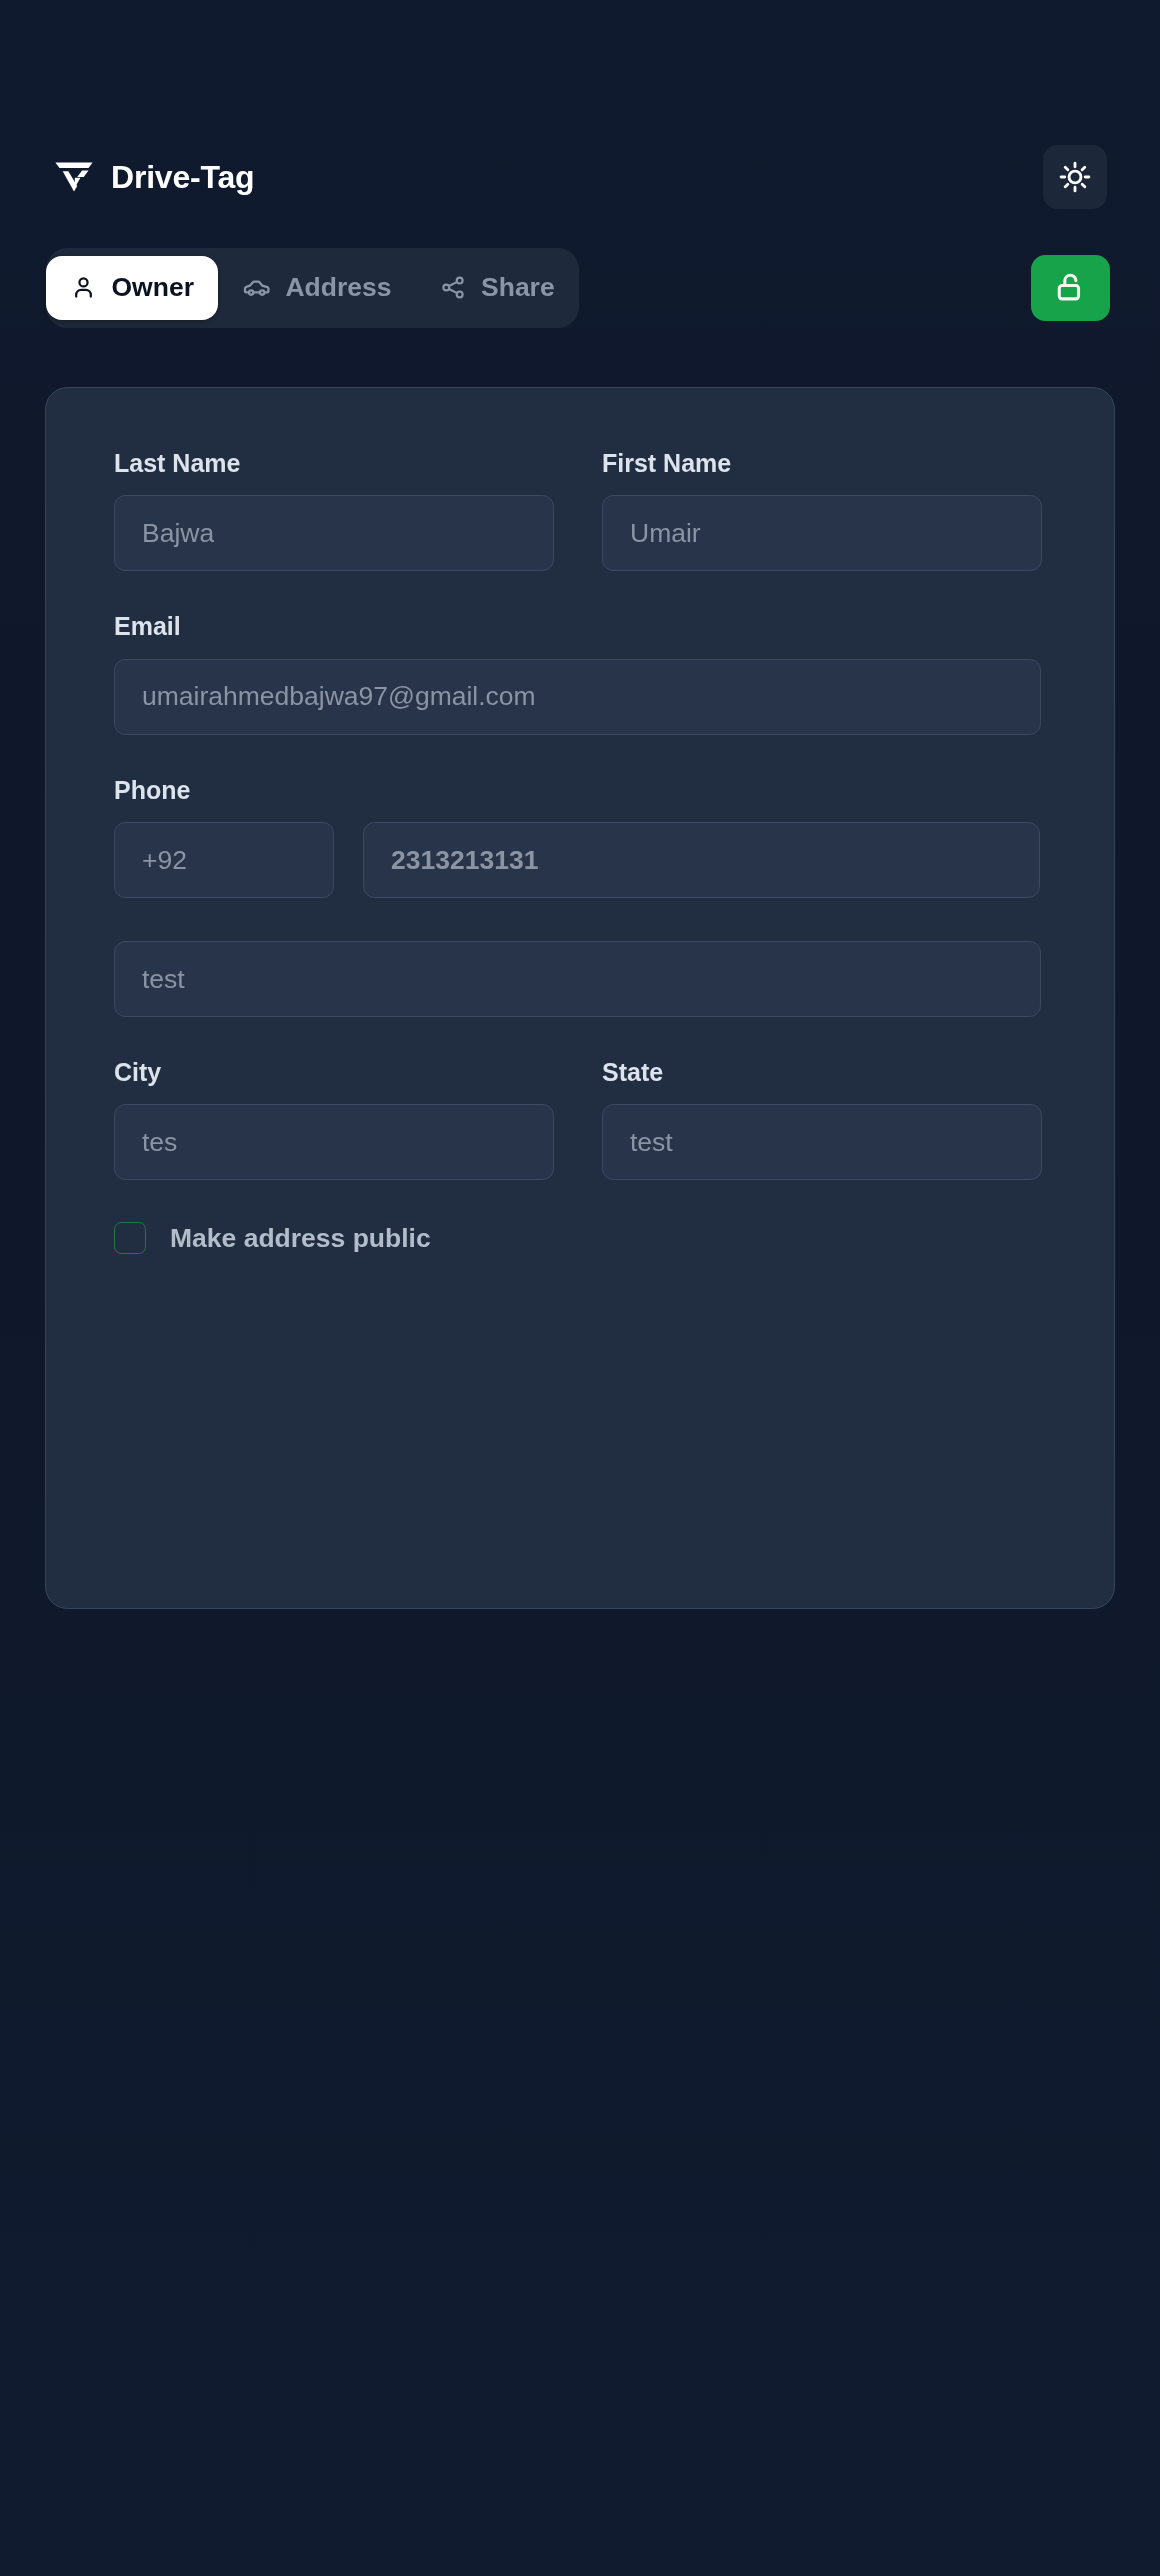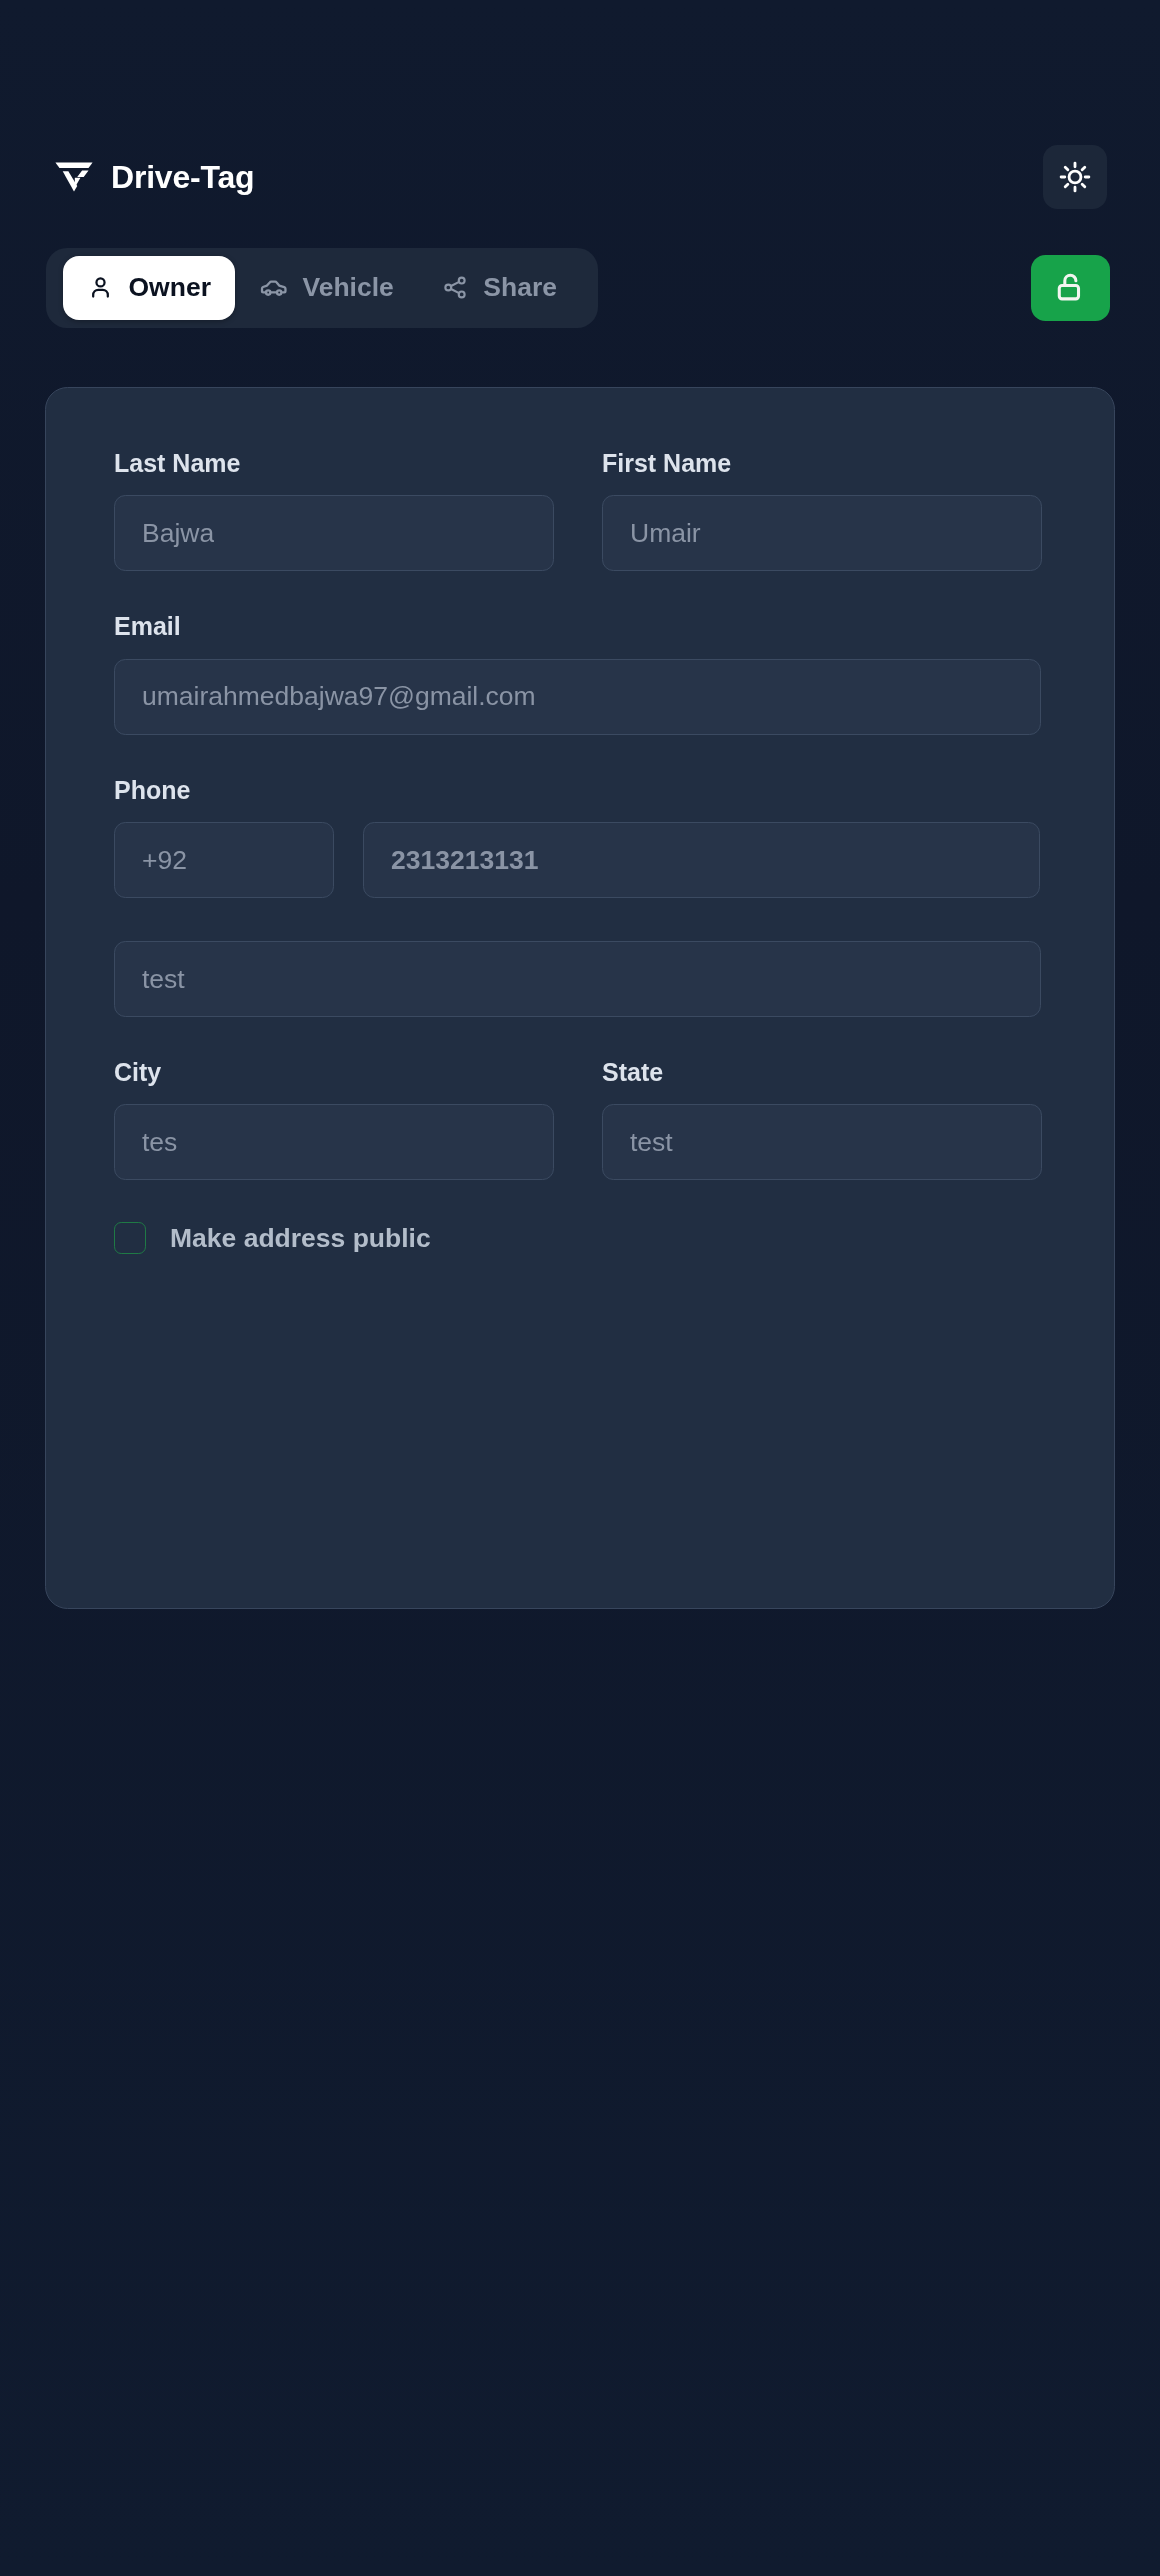--- a/index.html
+++ b/index.html
@@ -80,21 +80,21 @@
     align-items: center;
     justify-content: space-between;
   }
 
   .tabs {
     display: flex;
     align-items: center;
     gap: 0px;
     background: #1e293b;
     border-radius: 21px;
-    padding: 8px 17px;
+    padding: 8px 0;
     height: 80px;
   }
 
   .tab {
     display: flex;
     align-items: center;
     gap: 14.5px;
     height: 64px;
     padding: 0 24px;
     border-radius: 16px;
@@ -262,21 +262,21 @@
       <button class="tab">
         <span>
           <svg width="29" height="29" viewBox="0 0 24 24" fill="none" stroke="#8b95a6" stroke-width="1.9" stroke-linecap="round" stroke-linejoin="round">
             <path d="M2.5 15.2v-2.4c0-.5.3-1 .8-1.2l3.3-1.2 2.3-2.6c.3-.4.8-.6 1.3-.6h3.1c.5 0 1 .2 1.3.6l2.1 2.6 4.2 1.3c.6.2 1 .7 1 1.3v2.2c0 .5-.4.9-.9.9h-1.3"></path>
             <path d="M9.5 16.1h5.4"></path>
             <path d="M5.9 16.1H3.4c-.5 0-.9-.4-.9-.9"></path>
             <circle cx="7.6" cy="16.2" r="1.8"></circle>
             <circle cx="16.7" cy="16.2" r="1.8"></circle>
           </svg>
         </span>
-        <span class="tab-label">Vehicle</span>
+        <span class="tab-label">Address</span>
       </button>
 
       <button class="tab">
         <span>
           <svg width="27" height="27" viewBox="0 0 24 24" fill="none" stroke="#8b95a6" stroke-width="1.9" stroke-linecap="round" stroke-linejoin="round">
             <circle cx="17.5" cy="5.8" r="2.6"></circle>
             <circle cx="5.6" cy="12" r="2.6"></circle>
             <circle cx="17.5" cy="18.2" r="2.6"></circle>
             <path d="M8 10.7l7.2-3.7M8 13.3l7.2 3.7"></path>
           </svg>

